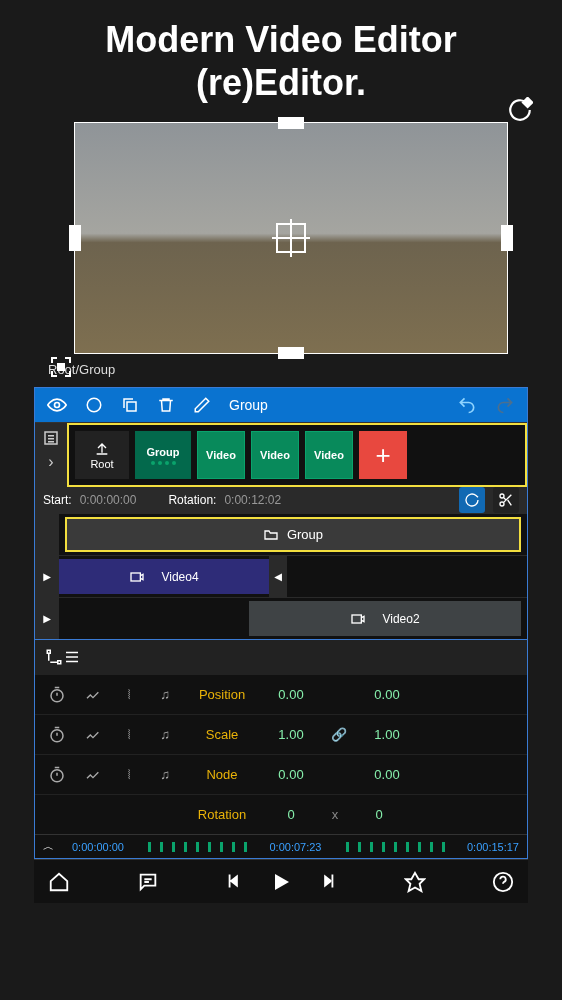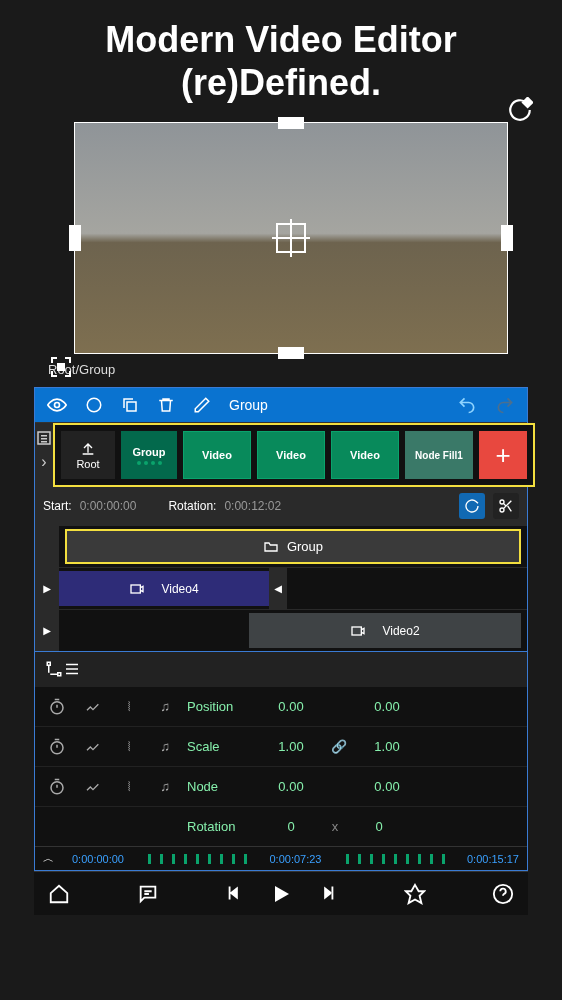--- a/index.html
+++ b/index.html
@@ -52,27 +52,27 @@
 .side-tabs {
   width: 32px; display: flex; flex-direction: column; align-items: center;
   background: #2a2a2a; padding: 6px 0; gap: 6px;
 }
 .layers-strip { flex: 1; display: flex; gap: 6px; padding: 6px; border: 2px solid #f3df3f; background: #111; }
 .root-btn {
   width: 54px; height: 48px; background: #222; display: flex;
   flex-direction: column; align-items: center; justify-content: center;
   font-size: 11px; gap: 2px;
 }
-.layer-chip { height: 48px; width: 68px; display: flex; align-items: center; justify-content: center; font-size: 11px; font-weight: 600; }
+.layer-chip { height: 48px; width: 48px; display: flex; align-items: center; justify-content: center; font-size: 11px; font-weight: 600; }
 .layer-chip.group { background: #03694c; width: 56px; flex-direction: column; gap: 3px; }
 .layer-chip.video { background: #088a5b; border: 1px solid #0aa36c; }
 .layer-chip.node { background: #3a7968; font-size: 10px; }
 .add-btn { background: #e8483f; width: 48px; height: 48px; display: flex; align-items: center; justify-content: center; font-size: 26px; }
 
-.time-info { display: flex; align-items: center; gap: 8px; background: #2a2a2a; padding: 6px 8px; font-size: 12px; }
+.time-info { display: flex; align-items: center; gap: 8px; background: #2a2a2a; padding: 0 8px; font-size: 12px; }
 .time-info .spacer { flex: 1; }
 .time-info .value { color: #999; }
 .tool-btn { width: 26px; height: 26px; display: flex; align-items: center; justify-content: center; background: #1169b3; border-radius: 3px; }
 .tool-btn.dark { background: #222; }
 
 .timeline { background: #111; }
 .timeline-row { display: flex; height: 42px; align-items: stretch; border-top: 1px solid #2a2a2a; }
 .row-handle { width: 24px; background: #2a2a2a; display: flex; align-items: center; justify-content: center; font-size: 10px; }
 .group-clip {
   flex: 1; background: #3a3a3a; border: 2px solid #f3df3f; display: flex;
@@ -84,42 +84,42 @@
 
 .transform-panel { background: #111; border-top: 1px solid #3a7bd4; }
 .transform-header {
   display: flex; align-items: center; background: #222; height: 34px;
   padding: 0 10px; font-size: 14px;
 }
 .transform-header .title { flex: 1; text-align: center; }
 .transform-rows { }
 .t-row { display: flex; align-items: center; height: 40px; padding: 0 8px; gap: 8px; border-top: 1px solid #222; font-size: 13px; }
 .t-icon { width: 28px; display: flex; justify-content: center; color: #aaa; }
-.t-label { width: 70px; text-align: left; color: #86efac; }
+.t-label { width: 70px; text-align: center; color: #eab308; }
 .t-val { width: 52px; text-align: center; color: #86efac; }
 .t-val.dim { color: #888; }
 .dots { display: flex; gap: 3px; }
 .dots span { width: 4px; height: 4px; border-radius: 50%; background: #0aa36c; }
 
 .time-ruler { display: flex; align-items: center; background: #111; padding: 4px 8px; gap: 18px; font-size: 11px; color: #3aa0ff; border-top: 1px solid #333; }
 .time-ruler .markers { height: 10px; flex: 1; background: repeating-linear-gradient(90deg, #0aa36c 0 3px, transparent 3px 12px); margin-left: 6px; }
 
 .bottom-nav {
   display: flex; align-items: center; justify-content: space-between;
   background: #111; height: 44px; padding: 0 14px;
   margin: 0 34px; border-top: 1px solid #333;
 }
 .bottom-nav .group-center { display: flex; gap: 22px; }
 </style>
 </head>
 <body>
 
 <div class="hero">
   <div>Modern Video Editor</div>
-  <div>(re)Defined.</div>
+  <div>(re)Editor.</div>
 </div>
 
 <div class="preview-area">
   <div class="sel-handle top"></div>
   <div class="sel-handle bottom"></div>
   <div class="sel-handle left"></div>
   <div class="sel-handle right"></div>
   <div class="crosshair"></div>
   <svg class="rotate-icon" width="26" height="26" viewBox="0 0 24 24" fill="none" stroke="#fff" stroke-width="2">
       <path d="M21 12a9 9 0 1 1-3-6.7"></path>
@@ -187,23 +187,20 @@
           </div>
       </div>
       <div class="layer-chip video">
           <span>Video</span>
         </div>
       <div class="layer-chip video">
           <span>Video</span>
         </div>
       <div class="layer-chip video">
           <span>Video</span>
-        </div>
-      <div class="layer-chip node">
-          <span>Node Fill1</span>
         </div>
       <div class="add-btn">
           <span>+</span>
         </div>
     </div>
   </div>
 
   <div class="time-info">
     <span>Start:</span>
     <span class="value">0:00:00:00</span>

